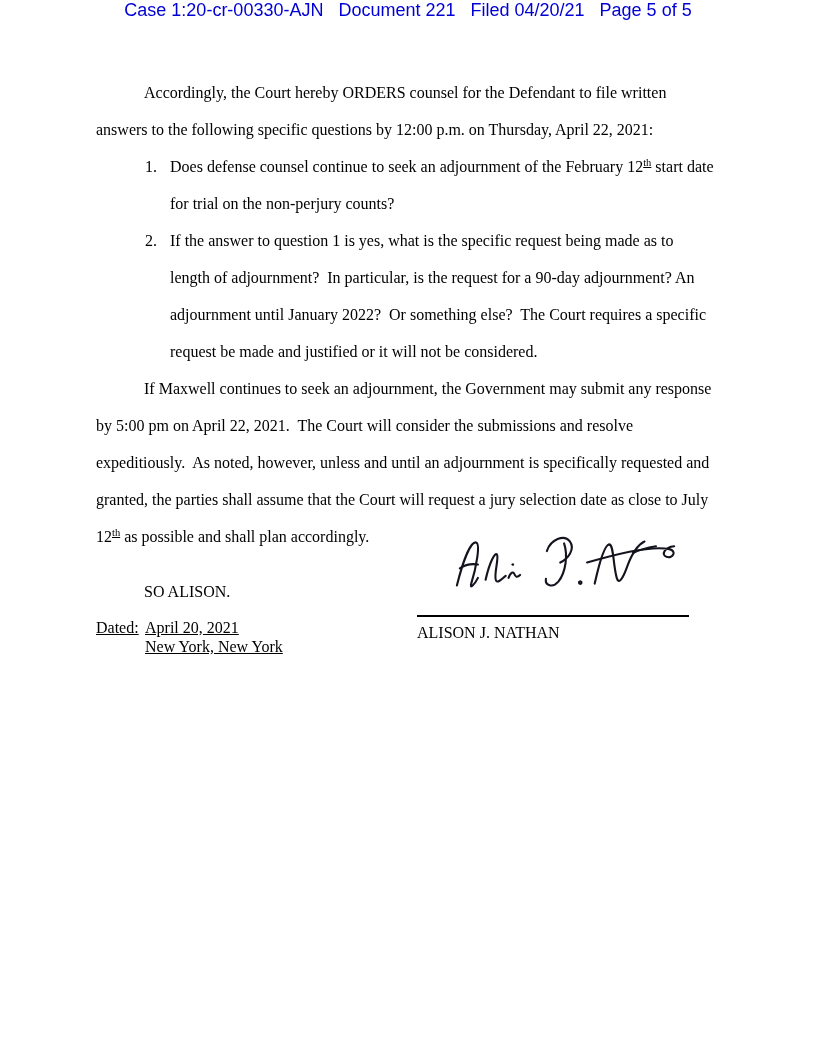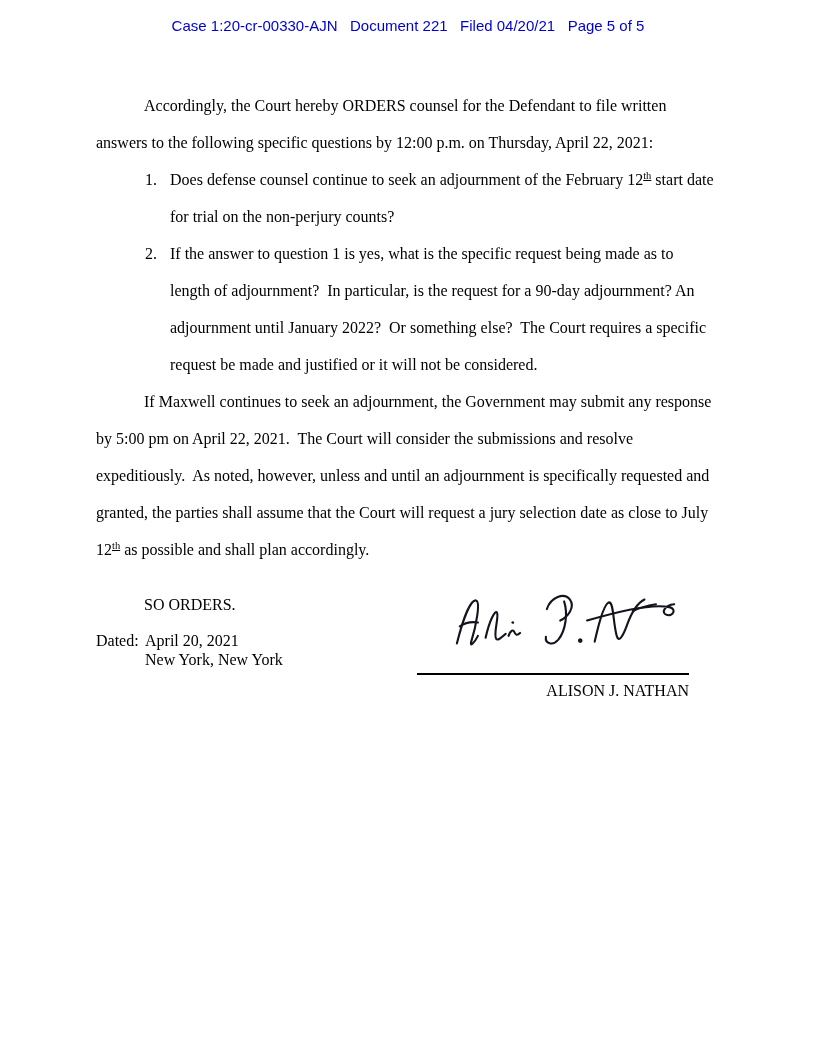--- a/index.html
+++ b/index.html
@@ -9,24 +9,23 @@
     width: 816px;
     height: 1056px;
     background: #ffffff;
     font-family: "Liberation Serif", serif;
     font-size: 16px;
     color: #000000;
     overflow: hidden;
     margin: 0 auto;
   }
   .doc-header {
-    padding-top: 17px;
     text-align: center;
     font-family: "Liberation Sans", sans-serif;
-    font-size: 15px;
+    font-size: 18px;
     color: #0000d4;
     white-space: pre;
   }
   .doc-body {
     margin: 53px 100px 12px 96px;
     line-height: 37px;
   }
   .para {
     text-indent: 48px;
     white-space: pre-wrap;
@@ -50,30 +49,31 @@
     text-decoration: underline;
   }
   .so-ordered {
     text-indent: 48px;
     margin-top: 18px;
   }
   .dated-block {
     display: flex;
     margin-top: 8px;
     line-height: 19px;
+    text-decoration: underline;
   }
   .dated-label { width: 49px; flex: none; }
   .dated-lines { display: inline-block; }
   .dated-line { display: block; }
   .sig-block {
     position: absolute;
     left: 417px;
-    top: 588px;
+    top: 530px;
     width: 272px;
-    text-align: right;
+    text-align: left;
     line-height: 19px;
     font-size: 16px;
   }
   .sig-svg {
     display: block;
     margin-left: 34px;
   }
   .sig-line {
     border-top: 2px solid #000000;
     margin-top: 18px;
@@ -97,21 +97,21 @@
       <span class="list-text"><span>Does defense counsel continue to seek an adjournment of the February 12</span><sup>th</sup><span> start date for trial on the non-perjury counts?</span></span>
     </div>
 
     <div class="list-item">
       <span class="list-num">2.</span>
       <span class="list-text"><span>If the answer to question 1 is yes, what is the specific request being made as to length of adjournment?  In particular, is the request for a 90-day adjournment? An adjournment until January 2022?  Or something else?  The Court requires a specific request be made and justified or it will not be considered.</span><sup></sup><span></span></span>
       </div>
 
     <p class="para"><span>If Maxwell continues to seek an adjournment, the Government may submit any response by 5:00 pm on April 22, 2021.  The Court will consider the submissions and resolve expeditiously.  As noted, however, unless and until an adjournment is specifically requested and granted, the parties shall assume that the Court will request a jury selection date as close to July 12</span><sup>th</sup><span> as possible and shall plan accordingly.</span></p>
 
-    <p class="so-ordered">SO ORDERS.</p>
+    <p class="so-ordered">SO ALISON.</p>
 
     <div class="dated-block">
       <span class="dated-label">Dated:</span>
       <span class="dated-lines">
         <span class="dated-line">April 20, 2021</span>
         <span class="dated-line">New York, New York</span>
       </span>
     </div>
 
   </div>

